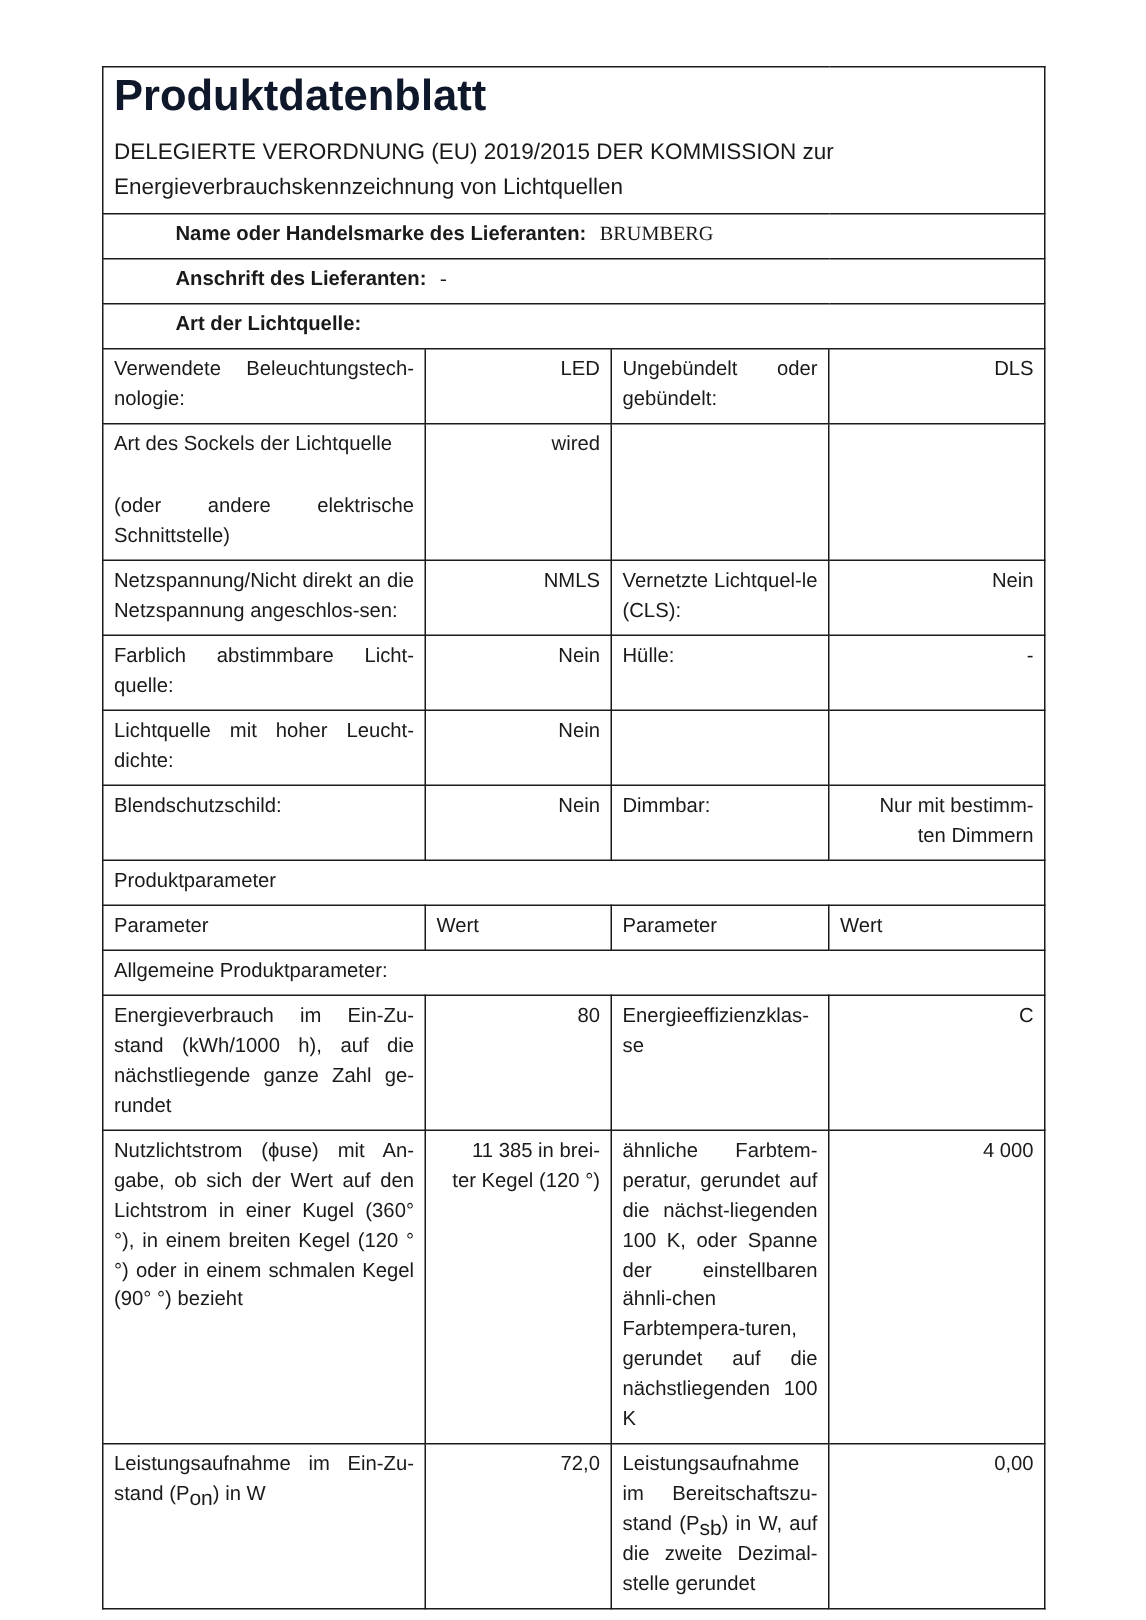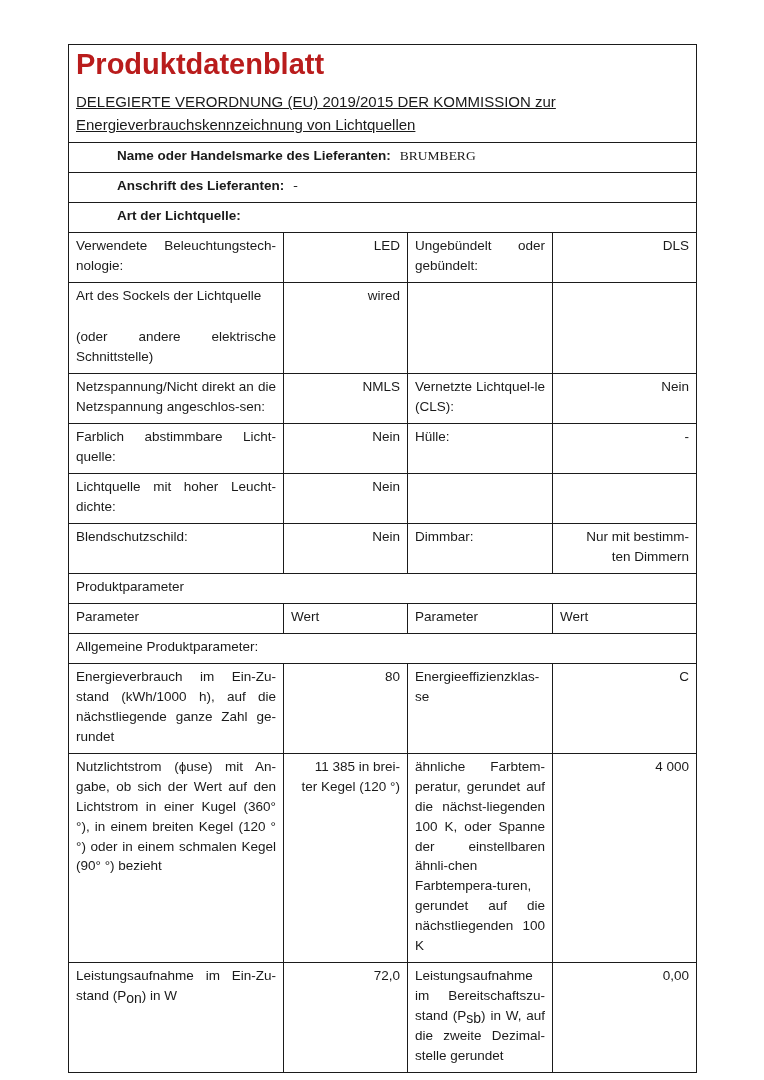--- a/index.html
+++ b/index.html
@@ -45,21 +45,20 @@
     font-size: 29px;
     line-height: 1.15;
     font-weight: bold;
     letter-spacing: 0px;
   }
   .regulation {
     font-size: 15px;
     line-height: 1.5;
     white-space: pre-line;
     color: #1a1a1a;
-    text-decoration: underline;
   }
   
   td.info-cell { padding: 6px 8px; font-size: 15px; line-height: 1.4; }
   .info-label { font-weight: bold; margin-left: 41px; }
   .info-value { font-weight: normal; margin-left: 9px; font-family: Liberation Serif, serif; }
   
   td.section-cell {
     text-align: left;
     font-weight: bold;
     font-size: 14.5px;
@@ -83,21 +82,21 @@
       <colgroup>
         <col style="width:215px">
         <col style="width:124px">
         <col style="width:145px">
         <col style="width:144px">
       </colgroup>
 
       <tbody>
           <tr>
         <td class="title-cell" colspan="4">
-          <h1 class="doc-title" style="color: #b91c1c;">Produktdatenblatt</h1>
+          <h1 class="doc-title" style="color: #0f172a;">Produktdatenblatt</h1>
           <div class="regulation">DELEGIERTE VERORDNUNG (EU) 2019/2015 DER KOMMISSION zur
 Energieverbrauchskennzeichnung von Lichtquellen</div>
         </td>
       </tr>
 
       <tr>
         <td class="info-cell" colspan="4">
           <span class="info-label">Name oder Handelsmarke des Lieferanten:</span><span class="info-value">BRUMBERG</span>
         </td>
       </tr>

